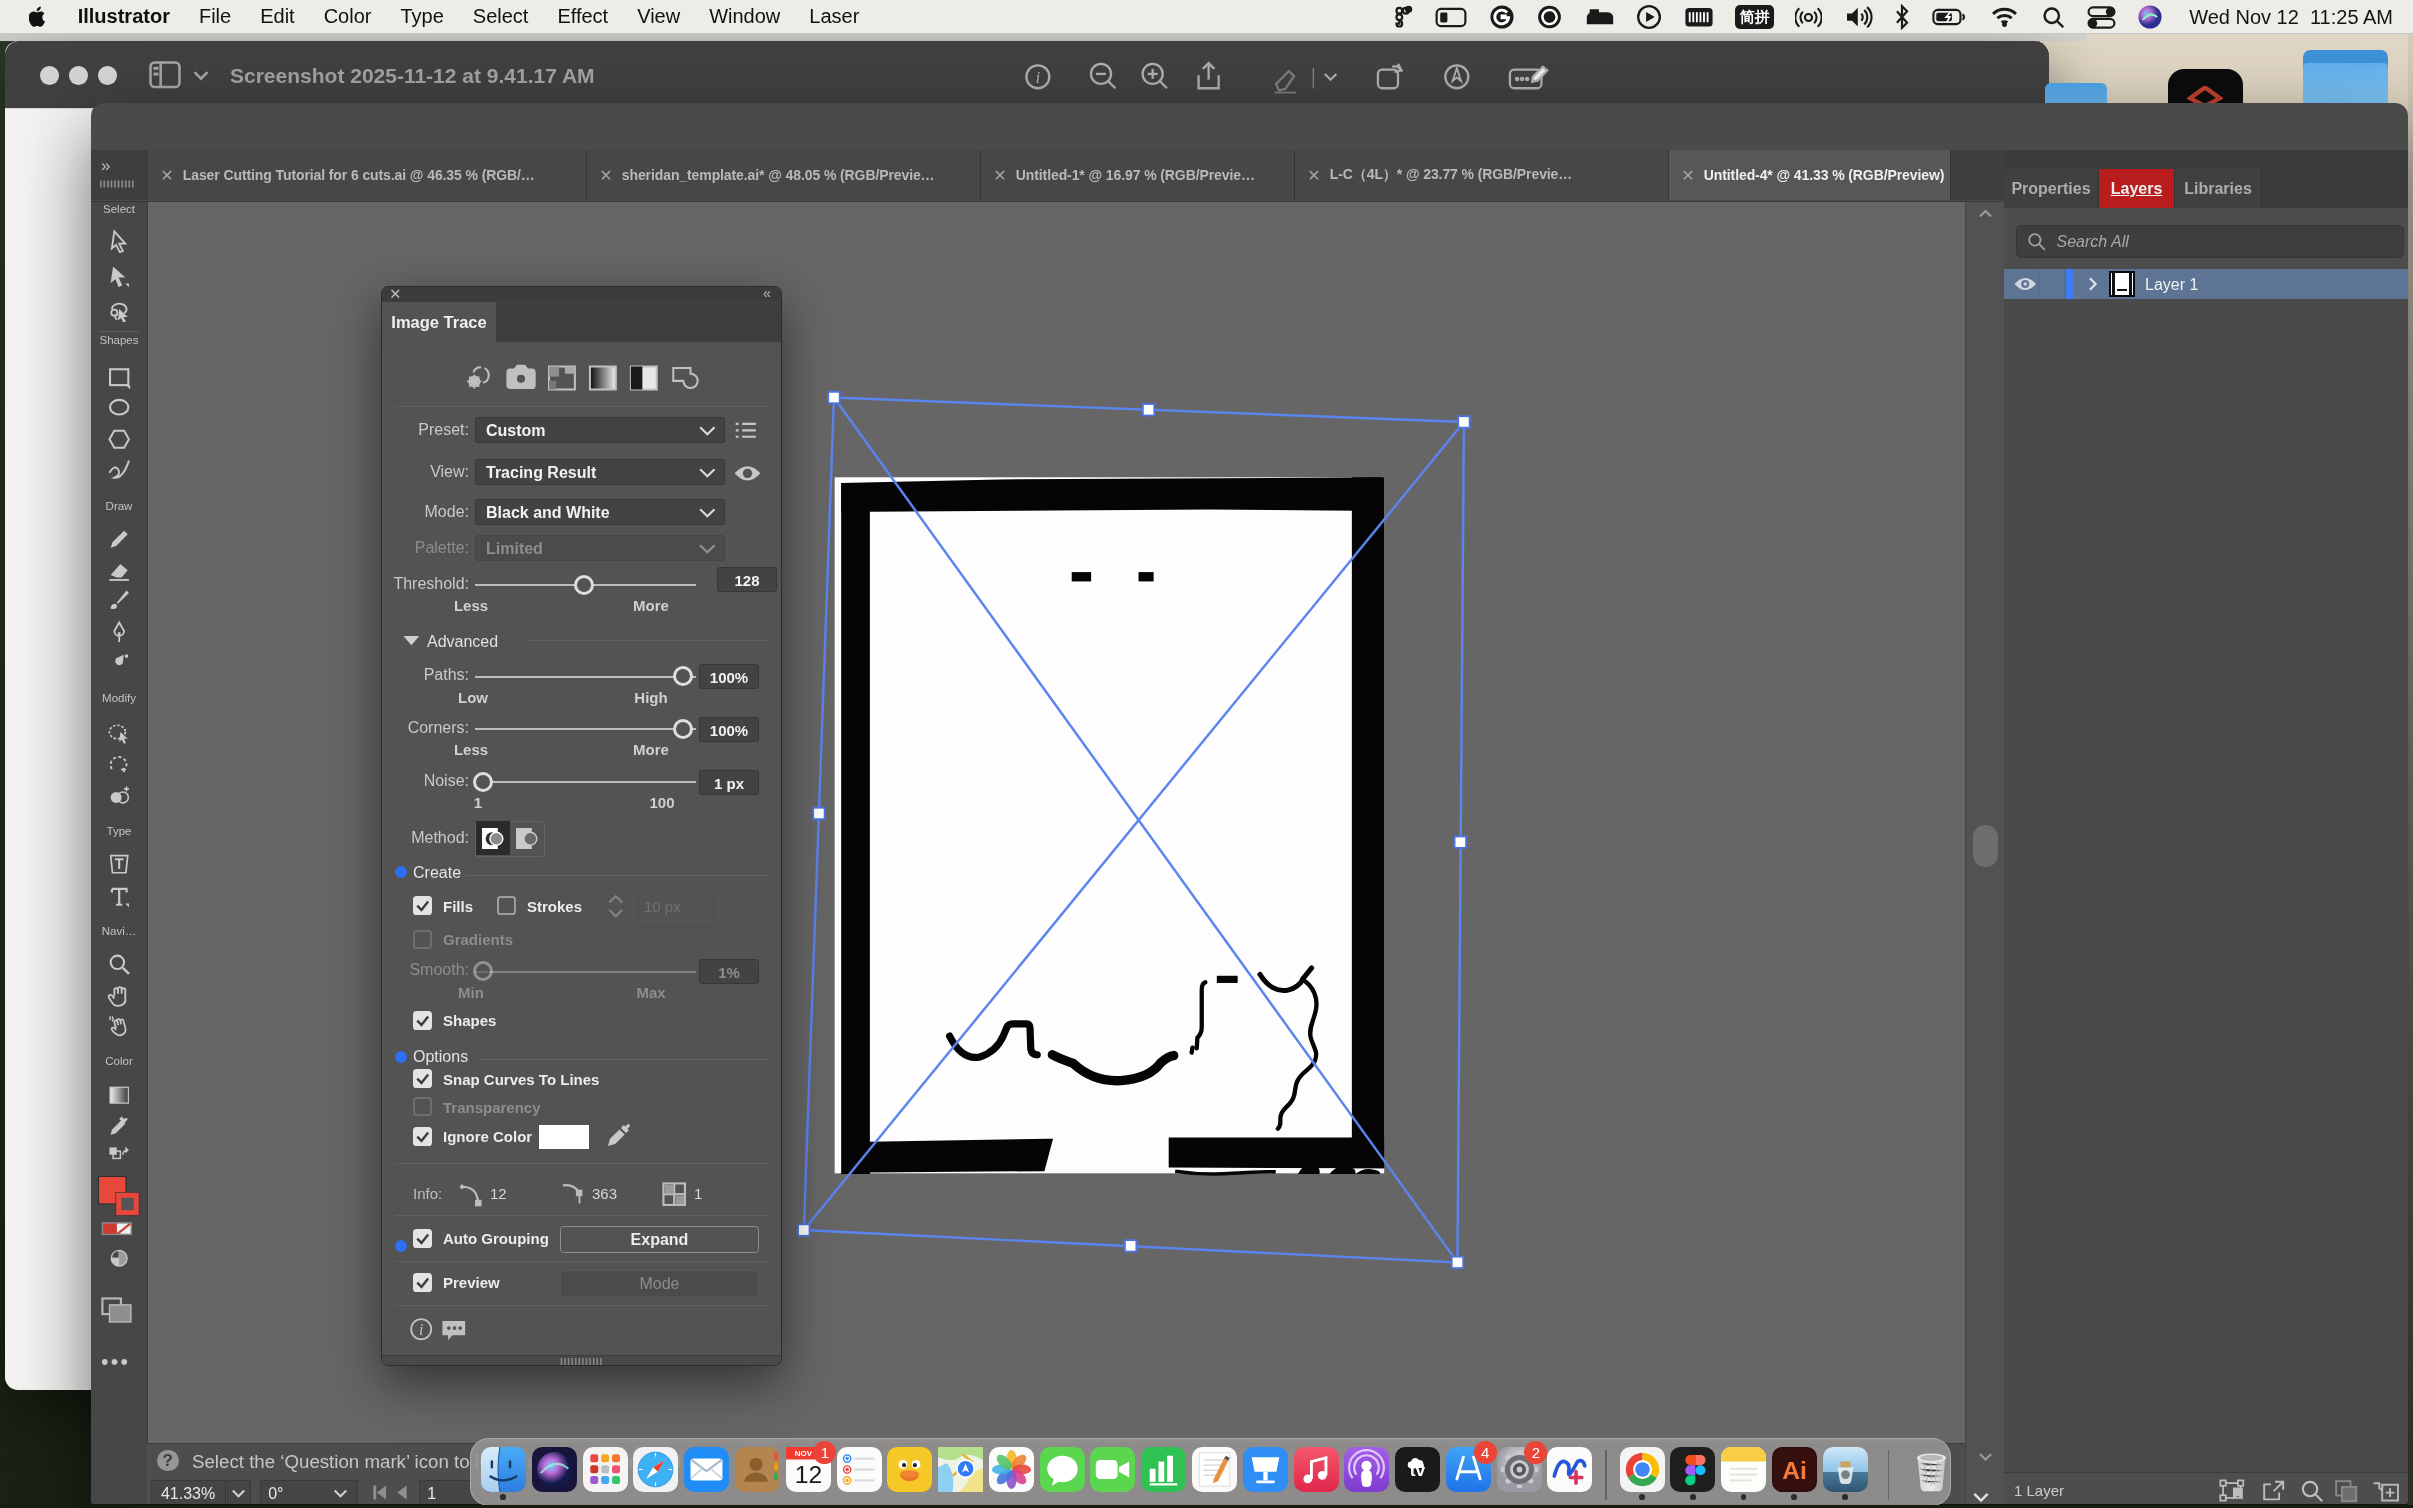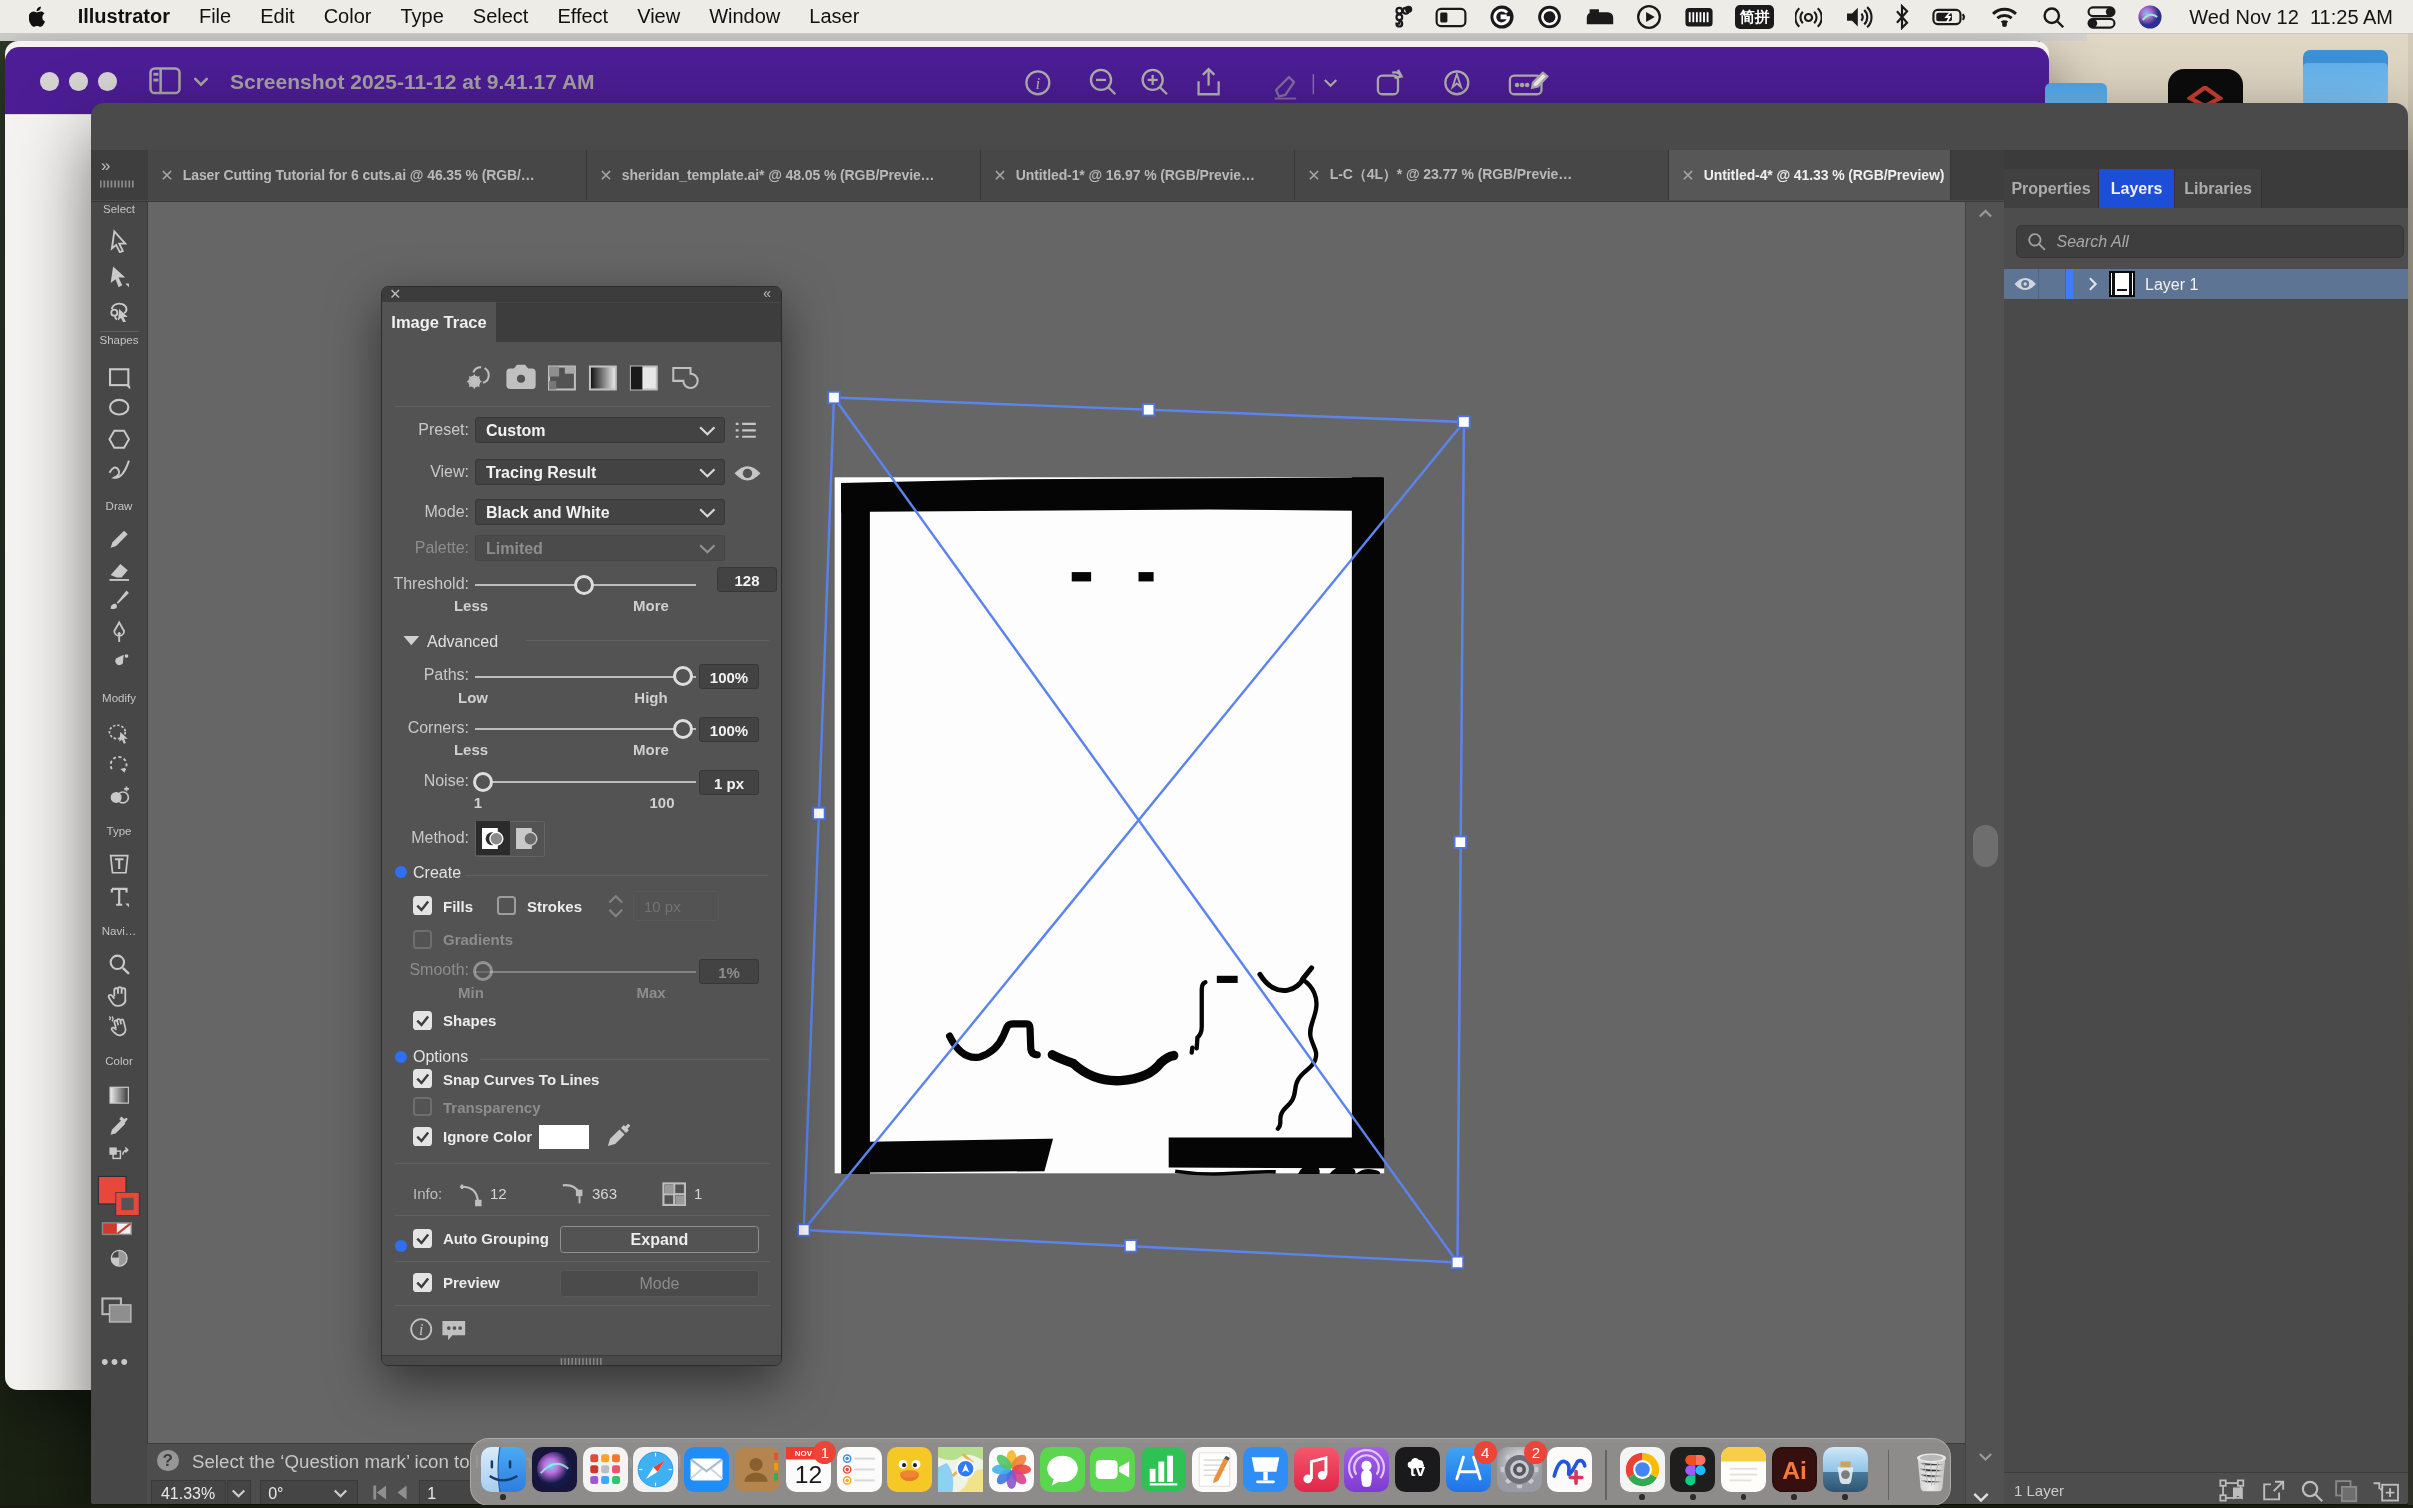--- a/index.html
+++ b/index.html
@@ -11,21 +11,21 @@
 
 #menubar { left:0; top:0; width:2413px; height:34px; background:#edece7; border-bottom:0.7px solid #c9c8c4;
   display:flex; align-items:center; color:#111; font-size:20px; z-index:50; }
 #menubar .mi { margin-right:29px; white-space:nowrap; }
 #menubar .app { font-weight:bold; margin-right:29px; }
 #mright { position:absolute; right:20px; top:0; height:34px; display:flex; align-items:center; gap:21.5px; }
 
 
 #pwin { left:5px; top:41px; width:2044px; height:1349px; background:#f4f3f1;
   border-radius:13px; box-shadow:0 21.5px 57px rgba(0,0,0,.45); z-index:1; }
-#ptitle { position:absolute; left:0; top:6px; width:100%; height:68px; background:#4c1d95;
+#ptitle { position:absolute; left:0; top:0; width:100%; height:68px; background:#404040;
   border-bottom:0.7px solid #d8d8d6; border-radius:14.4px 14.4px 0 0; color:#9f9e9c; }
 .plight { position:absolute; top:67px; width:18.7px; height:18.7px; border-radius:50%; background:#d5d4d2; z-index:51;}
 
 
 #aiwin { left:91px; top:103px; width:2317px; height:1401px; background:#4a4a4a;
   border-radius:13px 13px 2.9px 2.9px; box-shadow:0 29px 72px rgba(0,0,0,.55); z-index:10; overflow:hidden; }
 
 #aititle { left:0; top:0; width:2317px; height:47px; background:#4a4a4a; }
 .tl { position:absolute; top:15px; width:17px; height:17px; border-radius:50%; }
 #aititle .txt { position:absolute; top:13px; left:0; width:100%; text-align:center;
@@ -43,21 +43,21 @@
 .ticon { position:absolute; left:16px; width:24.4px; height:24.4px; }
 
 #canvas { left:56px; top:98px; width:1818px; height:1344px; background:#666666; border-left:1.4px solid #3a3a3a; border-top:1.4px solid #3a3a3a;}
 
 #vscroll { left:1874px; top:98px; width:39px; height:1368px; background:#525252; border-top:1.4px solid #3a3a3a; border-left:0.7px solid #444;}
 #vthumb { position:absolute; left:7.2px; top:623px; width:24.4px; height:42px; background:#6e6e6e; border-radius:12.2px; }
 
 #rpanel { left:1913px; top:47px; width:404px; height:1401px; background:#3b3b3b; }
 .ptab { position:absolute; top:19.4px; height:39px; color:#adadad; font-size:16px; font-weight:bold;
   display:flex; align-items:center; justify-content:center; background:#404040; border-right:1.4px solid #333; }
-.ptab.active { background:#1d4ed8; color:#f0f0f0; }
+.ptab.active { background:#b91c1c; color:#f0f0f0;text-decoration:underline; }
 #rcontent { position:absolute; left:0; top:58px; width:404px; height:1264px; background:#4d4d4d; }
 #rbottom { position:absolute; left:0; top:1322px; width:404px; height:32px; background:#4d4d4d; border-top:1.4px solid #3c3c3c;
   color:#cccccc; font-size:15px; }
 
 #statusbar { left:56px; top:1338px; width:1818px; height:63px; background:#4d4d4d; border-top:1.4px solid #3c3c3c; color:#c9c9c9; }
 
 #itpanel { left:290px; top:183px; width:401px; height:1080px; background:#535353; border-radius:7.2px;
   box-shadow:0 17px 50px rgba(0,0,0,.5); border:0.7px solid #2c2c2c; overflow:hidden; z-index:20; color:#d6d6d6;}
 
 .itlbl { position:absolute; left:0; width:87px; text-align:right; font-size:16px; color:#c9c9c9; }

